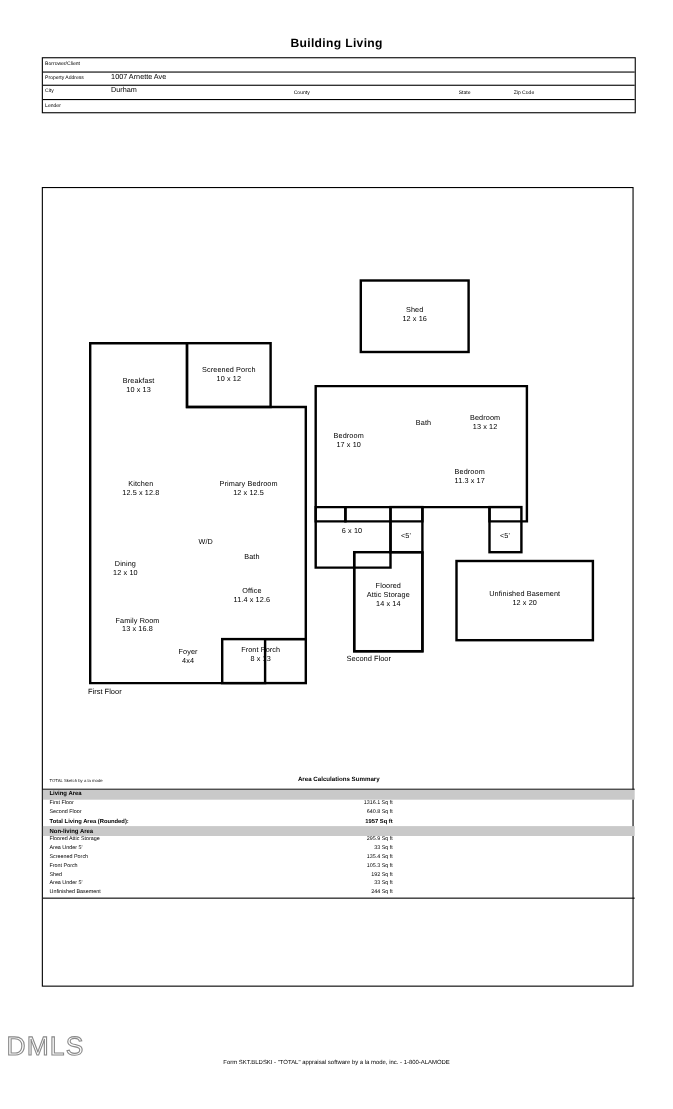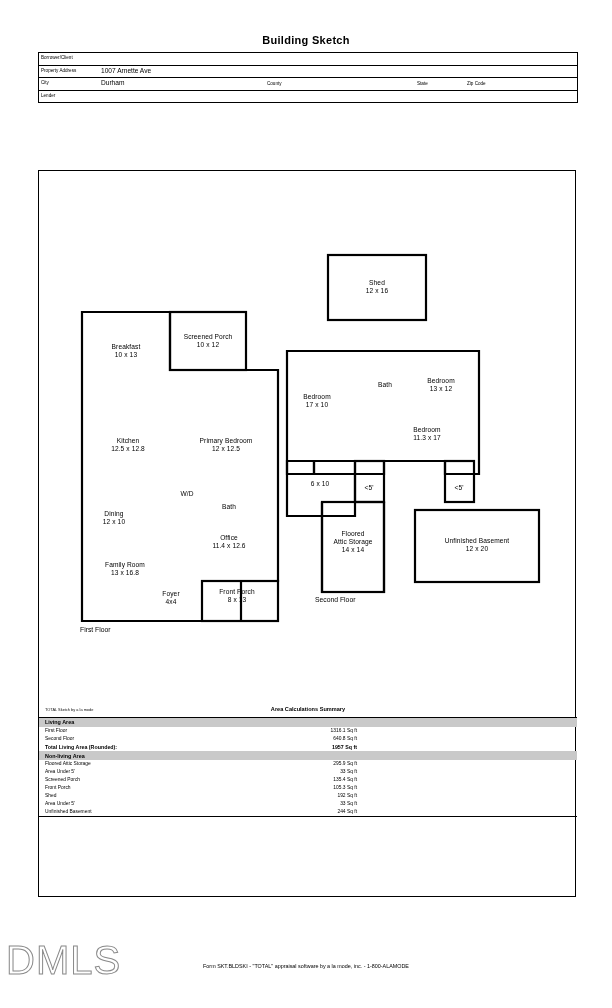--- a/index.html
+++ b/index.html
@@ -169,32 +169,32 @@
     left: 0;
     top: 963px;
     width: 612px;
     text-align: center;
     font-size: 5.4px;
   }
   .watermark {
     position: absolute;
     left: 6px;
     top: 938px;
-    font-size: 40px;
+    font-size: 24px;
     letter-spacing: 1px;
     color: #ffffff;
     -webkit-text-stroke: 1px #8a8a8a;
     font-family: "Liberation Sans", sans-serif;
     font-weight: 400;
   }
 </style>
 </head>
 <body>
 
-<div class="doc-title">Building Sketch</div>
+<div class="doc-title">Building Living</div>
 
 <div class="hdr">
 
   <div class="hdr-row">
     <span class="hdr-lbl lbl-bc">Borrower/Client</span>
     <span class="hdr-val val-addr"></span>
   </div>
 
   <div class="hdr-row">
     <span class="hdr-lbl lbl-pa">Property Address</span>

